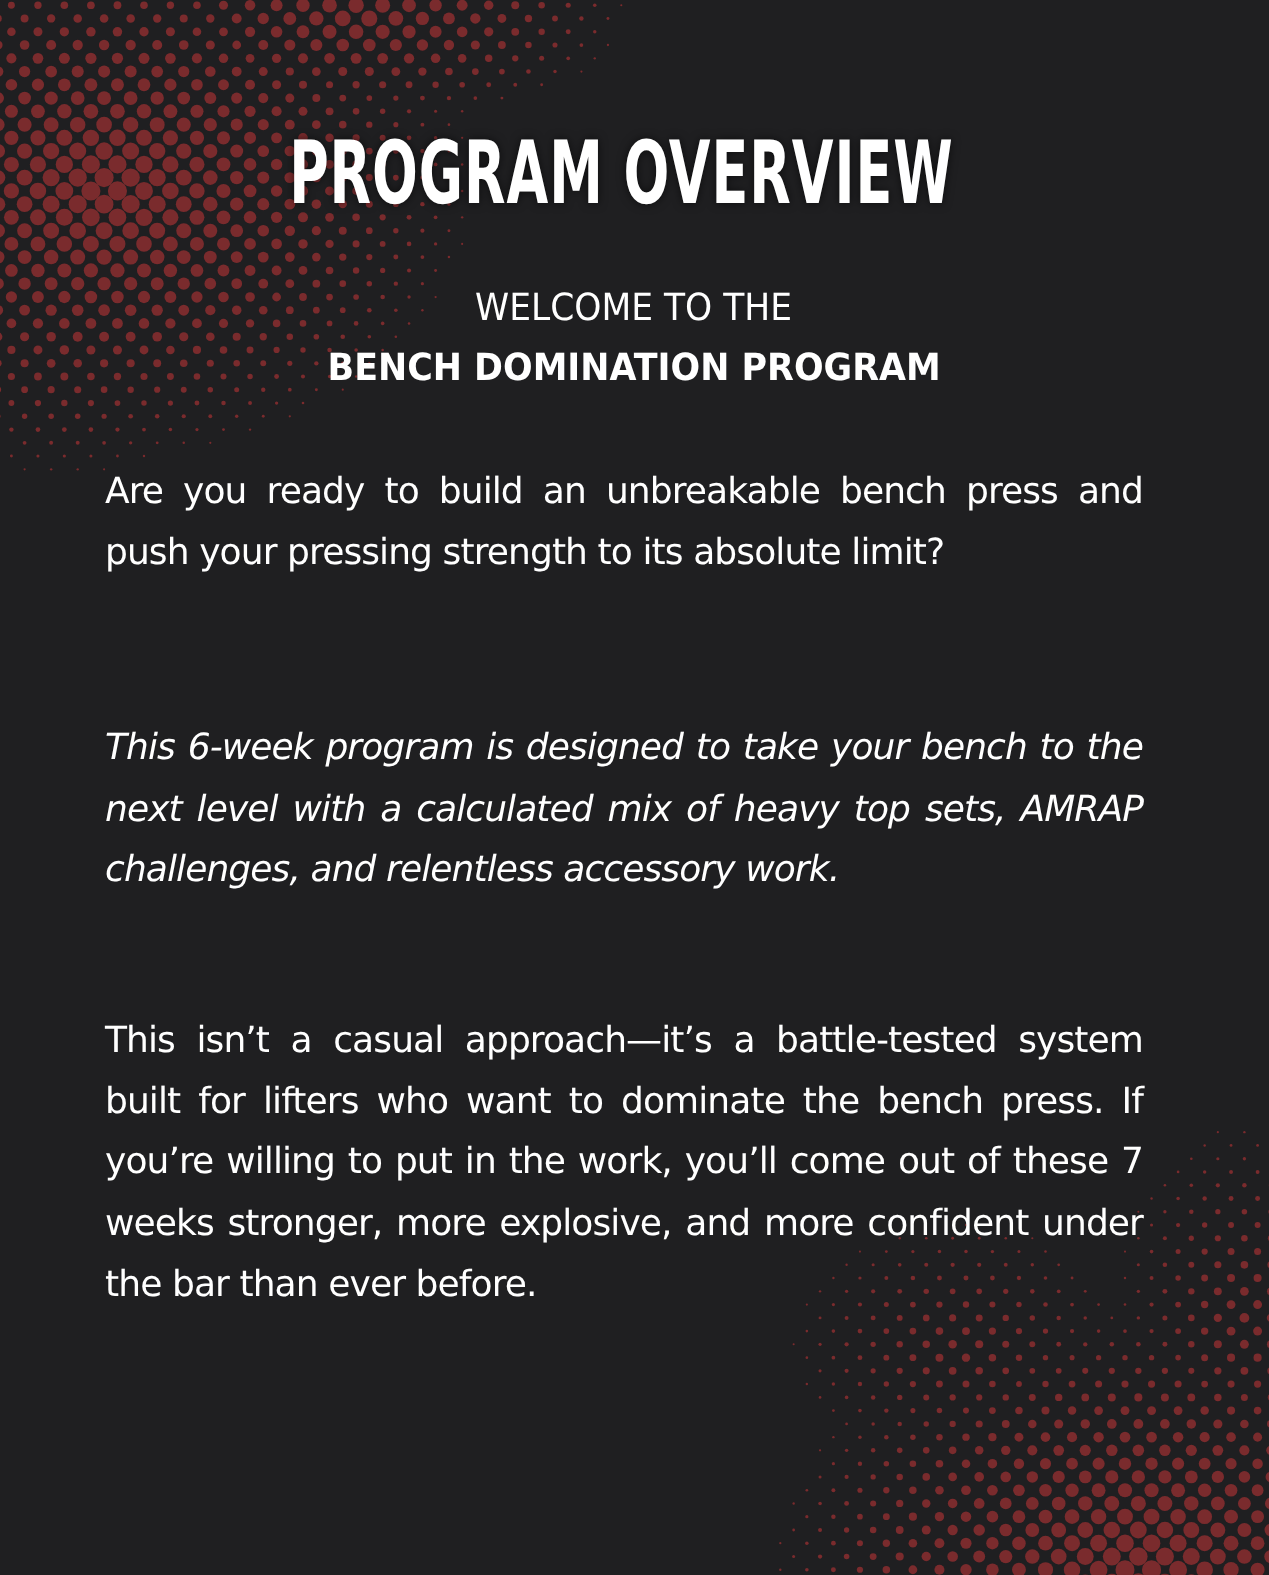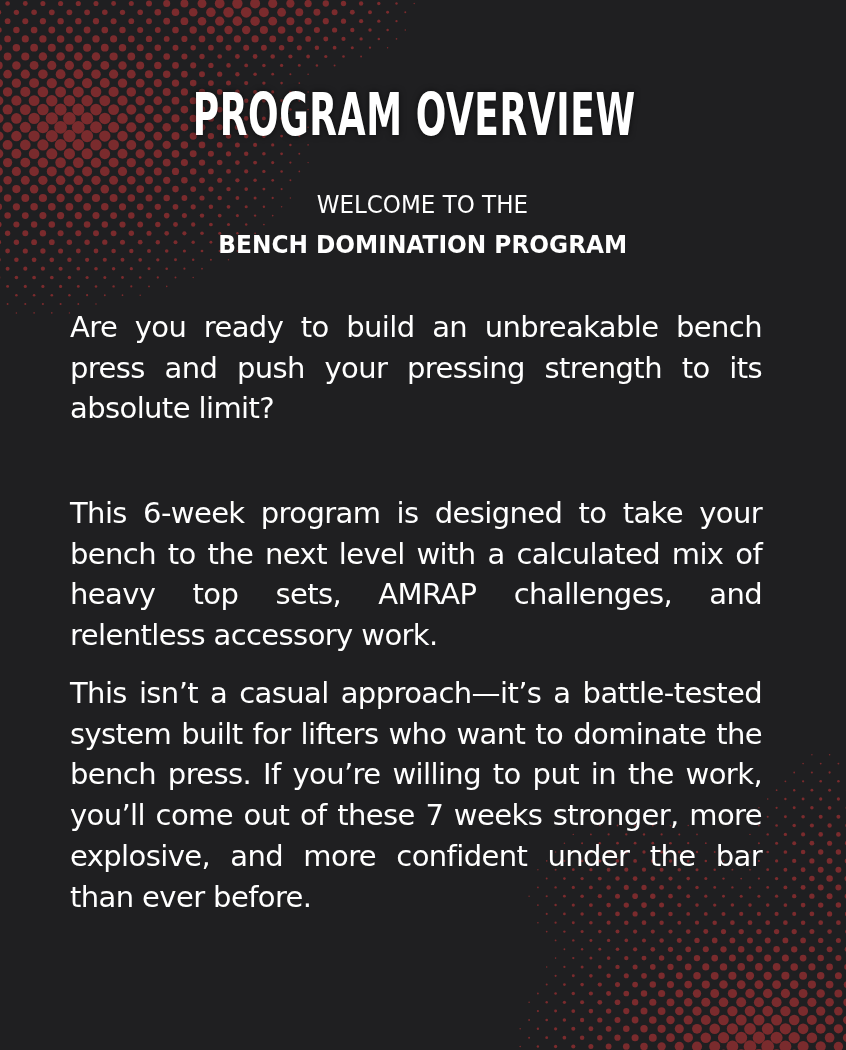--- a/index.html
+++ b/index.html
@@ -19,25 +19,25 @@
     text-shadow:0 0 8px rgba(0,0,0,0.6);
   }
   .subtitle {
     position:absolute; left:0; width:846px; text-align:center;
     font-family:"DejaVu Sans", sans-serif; font-size:25px; line-height:40px;
   }
   .sub1 { top:185px; font-weight:normal; transform:scaleX(0.92); transform-origin:415px 0; }
   .sub2 { top:225px; font-weight:bold; transform:scaleX(0.93); transform-origin:420px 0; }
   .para {
     position:absolute; left:70px; width:692px;
-    font-family:"DejaVu Sans", sans-serif; font-size:29px; line-height:40.7px;
+    font-family:"DejaVu Sans", sans-serif; font-size:24px; line-height:40.7px;
     text-align:justify; letter-spacing:-0.6px; word-spacing:0;
   }
   .p1 { top:307px; }
-  .p2 { top:493px; }
+  .p2 { top:478px;font-style:italic; }
   .p3 { top:673px; }
 </style>
 </head>
 <body>
 
 <svg id="halftone" xmlns="http://www.w3.org/2000/svg" width="846" height="1050">
     <circle cx="-1.3" cy="-5.3" r="1.97" fill="#7a2b2d"></circle>
     <circle cx="16.4" cy="-5.3" r="2.11" fill="#7a2b2d"></circle>
     <circle cx="7.6" cy="3.5" r="2.32" fill="#7a2b2d"></circle>
     <circle cx="-1.3" cy="12.3" r="2.50" fill="#7a2b2d"></circle>

